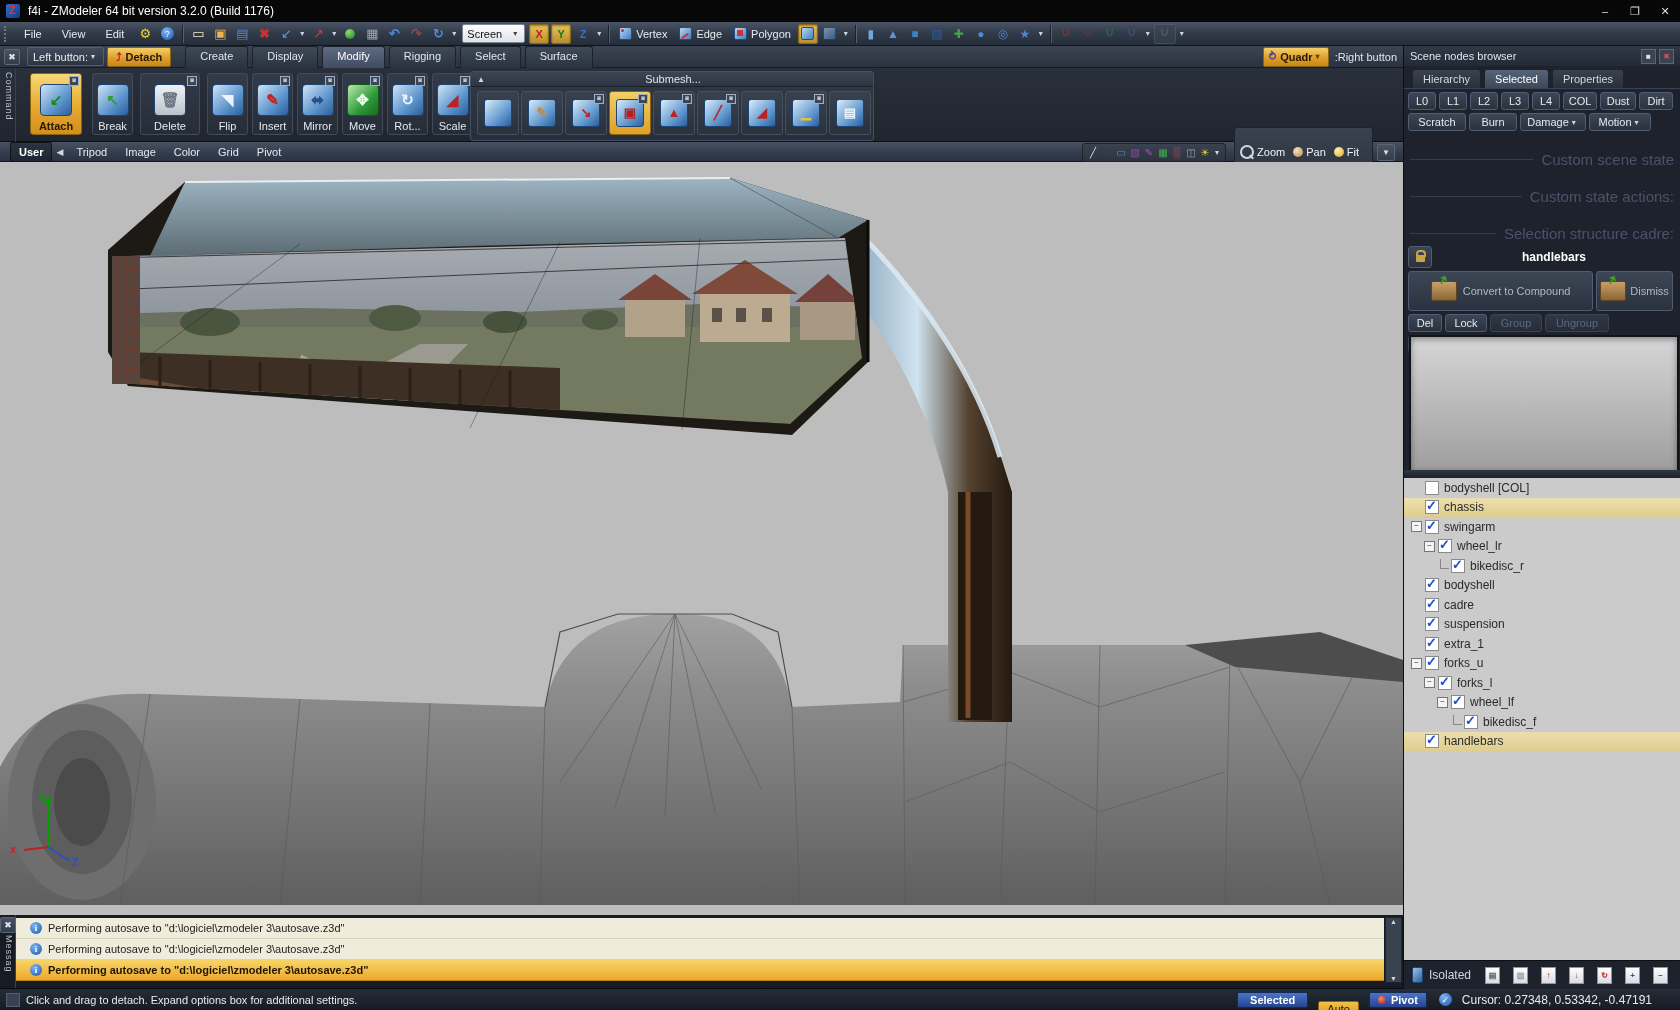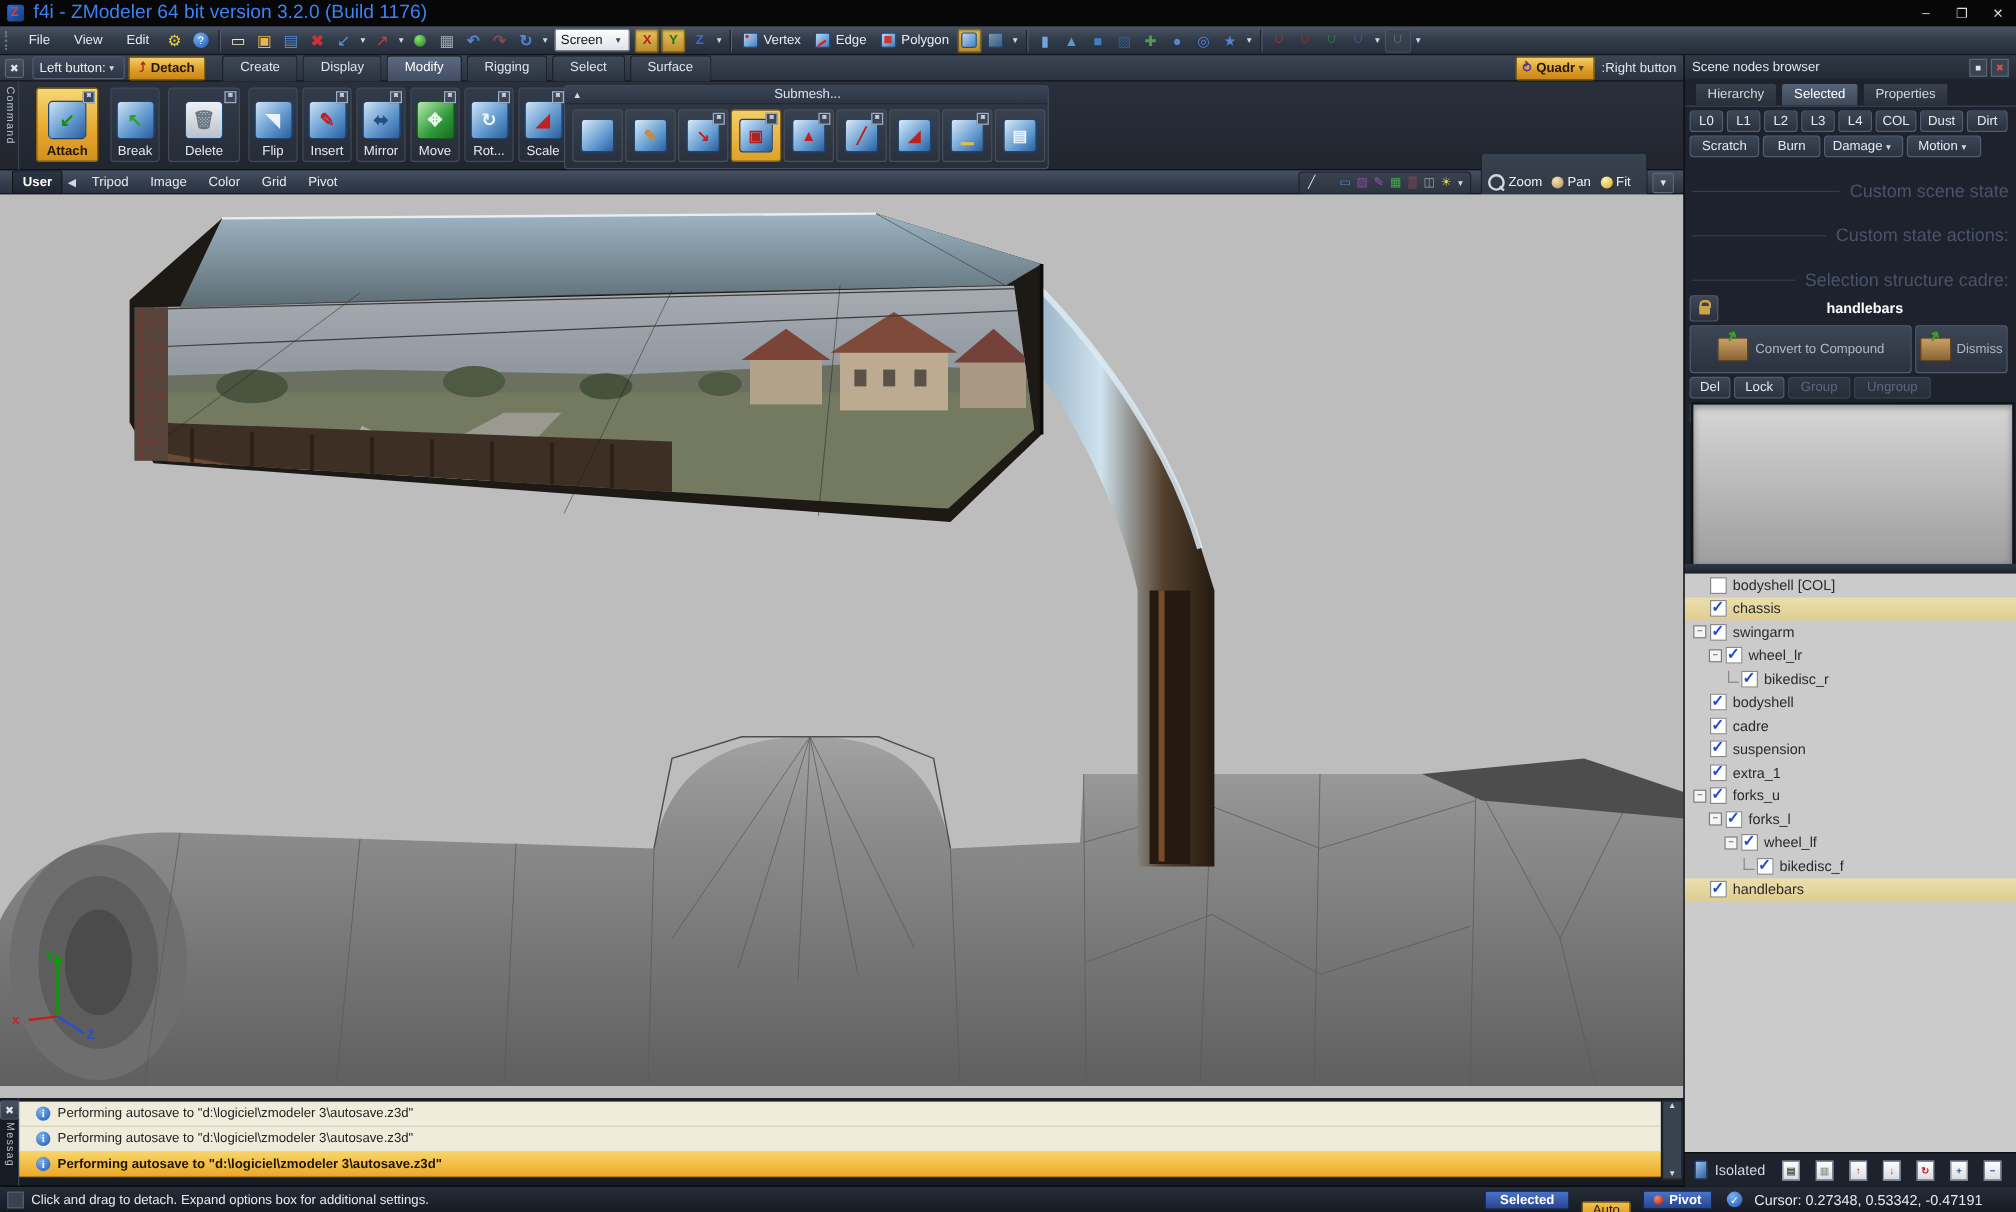--- a/index.html
+++ b/index.html
@@ -2,21 +2,21 @@
 <html><head>
 <meta charset="utf-8">
 <style>
   html,body{margin:0;padding:0;background:#000;}
   body{font-family:"Liberation Sans",sans-serif;font-size:11px;color:#e8ecf2;width:1680px;height:1010px;overflow:hidden;}
   .app{position:relative;width:1680px;height:1010px;background:#10151c;}
   
   .titlebar{position:absolute;left:0;top:0;width:1680px;height:22px;background:#070707;display:flex;align-items:center;}
   .zlogo{width:14px;height:14px;margin:0 8px 0 6px;position:relative;background:linear-gradient(135deg,#2b6fd4 0%,#123a80 100%);border-radius:2px;}
   .zlogo:after{content:"Z";position:absolute;left:3px;top:0px;font-size:11px;font-weight:bold;color:#e23b2e;}
-  .wtitle{color:#3b82f6;font-size:16px;}
+  .wtitle{color:#ffffff;font-size:12px;}
   .wbtns{margin-left:auto;display:flex;}
   .wbtn{width:30px;height:22px;display:flex;align-items:center;justify-content:center;color:#ddd;font-size:11px;}
   
   .menubar{position:absolute;left:0;top:22px;width:1680px;height:24px;background:linear-gradient(#4a5465,#333c4a 45%,#252d39);display:flex;align-items:center;border-bottom:1px solid #11151b;box-sizing:border-box;}
   .grip{width:4px;height:16px;margin:0 4px;border-left:2px dotted #6a7484;}
   .mitem{padding:0 10px;color:#e6eaf0;}
   .sep{width:1px;height:18px;background:#1a2029;margin:0 4px;box-shadow:1px 0 0 #566176;}
   .tbic{width:20px;height:18px;margin:0 1px;display:flex;align-items:center;justify-content:center;font-size:13px;border-radius:2px;}
   .drop{font-size:8px;color:#cdd6e4;width:10px;text-align:center;}
   .select{background:linear-gradient(#fdfdfd,#dfe3e8);color:#111;border:1px solid #7b8594;border-radius:2px;height:17px;display:flex;align-items:center;padding:0 4px;margin:0 3px;}

